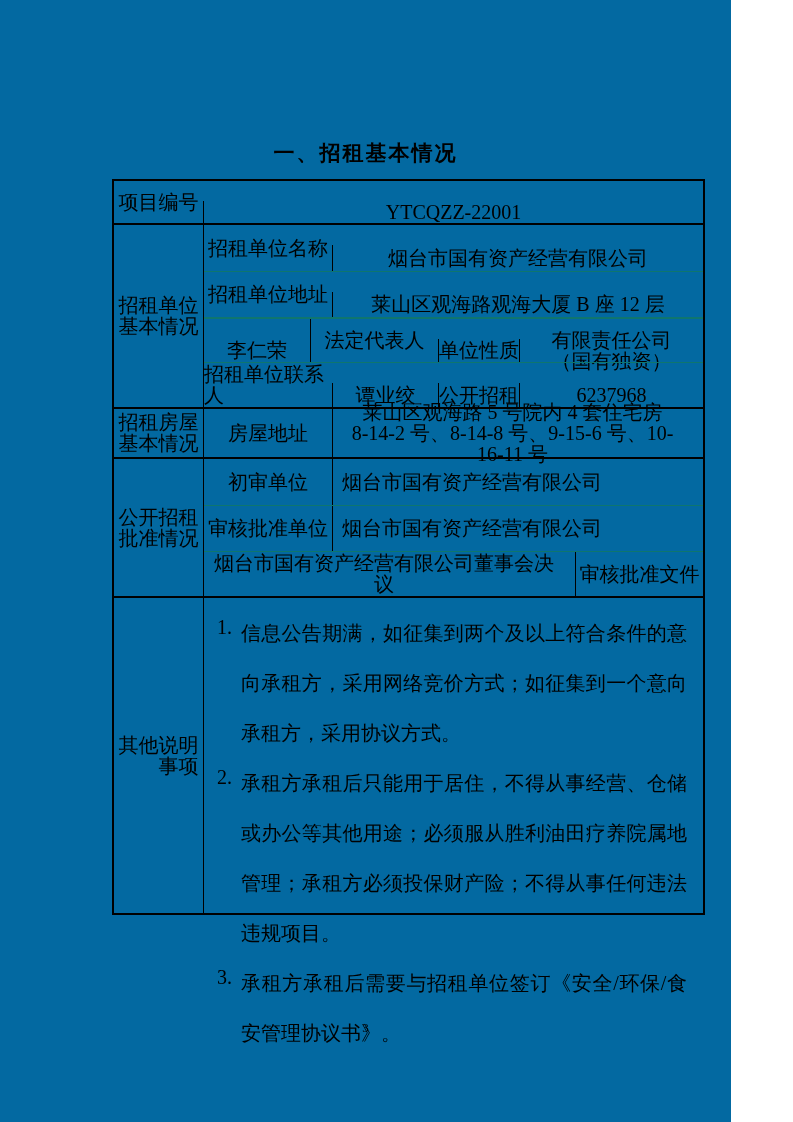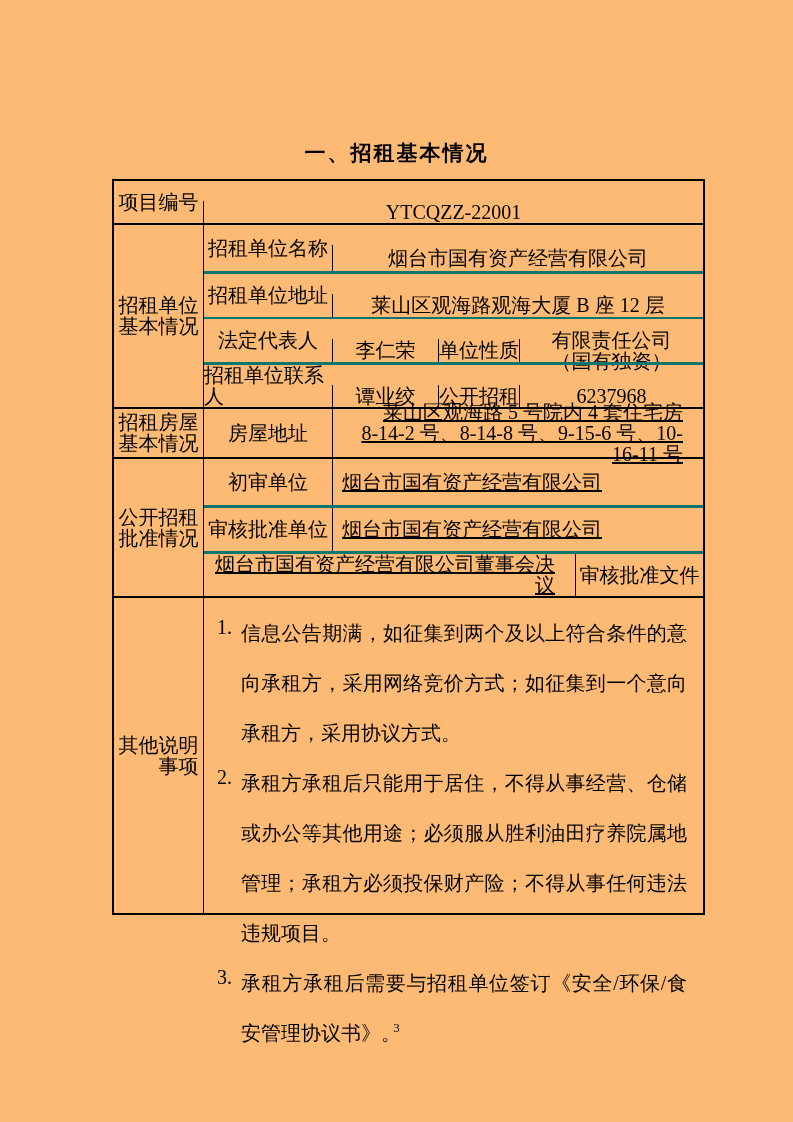--- a/index.html
+++ b/index.html
@@ -2,23 +2,23 @@
 <html><head>
 <meta charset="utf-8">
 <style>
   html, body {
     margin: 0;
     padding: 0;
     background: #ffffff;
   }
   .page {
     position: relative;
-    width: 793px;
+    width: 731px;
     height: 1122px;
-    background: #fdba74;
+    background: #0369a1;
     color: #000000;
     font-family: "Liberation Serif", "DejaVu Serif", serif;
     overflow: hidden;
   }
   .doc-title {
     position: absolute;
     top: 139px;
     left: 0;
     width: 100%;
     margin: 0;
@@ -44,31 +44,31 @@
     flex: 0 0 89px;
     border-right: 1px solid #000;
     display: flex;
     align-items: center;
     justify-content: center;
     text-align: right;
     white-space: pre-line;
   }
   .sec-rows { flex: 1 1 auto; display: flex; flex-direction: column; min-width: 0; }
   .row { display: flex; box-sizing: border-box; }
-  .row + .row { border-top: 3px solid #0f766e; }
+  .row + .row { border-top: 1px solid #0f766e; }
   .row.thick-top { border-top-width: 2px; }
   .cell {
     display: flex;
     align-items: center;
     box-sizing: border-box;
     min-width: 0;
   }
   .cell + .cell { border-left: 1px solid #000; }
   .c-center { justify-content: center; text-align: center; margin-top: 20px; }
-  .c-left { justify-content: flex-start; text-align: right; padding-left: 9px; padding-right: 20px; text-decoration: underline; }
+  .c-left { justify-content: flex-start; text-align: center; padding-left: 9px; padding-right: 20px; }
   .c-head { flex: 0 0 89px; justify-content: center; text-align: center; }
   .c-label { flex: 0 0 128px; justify-content: center; text-align: left; }
   .c-grow { flex: 1 1 auto; }
   .law-v1 { flex: 0 0 106px; }
   .law-l2 { flex: 0 0 81px; }
   .area-v1 { flex: 0 0 128px; }
   .area-l2 { flex: 0 0 110px; }
   .two-line { white-space: pre-line; line-height: 21px; }
   .h42 { height: 42px; }
   .h45 { height: 45px; }
@@ -123,22 +123,22 @@
       <div class="sec-rows">
         <div class="row h46">
           <div class="cell c-label">招租单位名称</div>
           <div class="cell c-grow c-center">烟台市国有资产经营有限公司</div>
         </div>
         <div class="row h46">
           <div class="cell c-label">招租单位地址</div>
           <div class="cell c-grow c-center">莱山区观海路观海大厦 B 座 12 层</div>
         </div>
         <div class="row h45 thick-top">
+          <div class="cell law-v1 c-center">李仁荣</div>
           <div class="cell c-label">法定代表人</div>
-          <div class="cell law-v1 c-center">李仁荣</div>
           <div class="cell law-l2 c-center">单位性质</div>
           <div class="cell c-grow c-center two-line">有限责任公司
 （国有独资）</div>
         </div>
         <div class="row h45">
           <div class="cell c-label">招租单位联系人</div>
           <div class="cell law-v1 c-center">谭业绞</div>
           <div class="cell law-l2 c-center">公开招租</div>
           <div class="cell c-grow c-center">6237968</div>
         </div>

